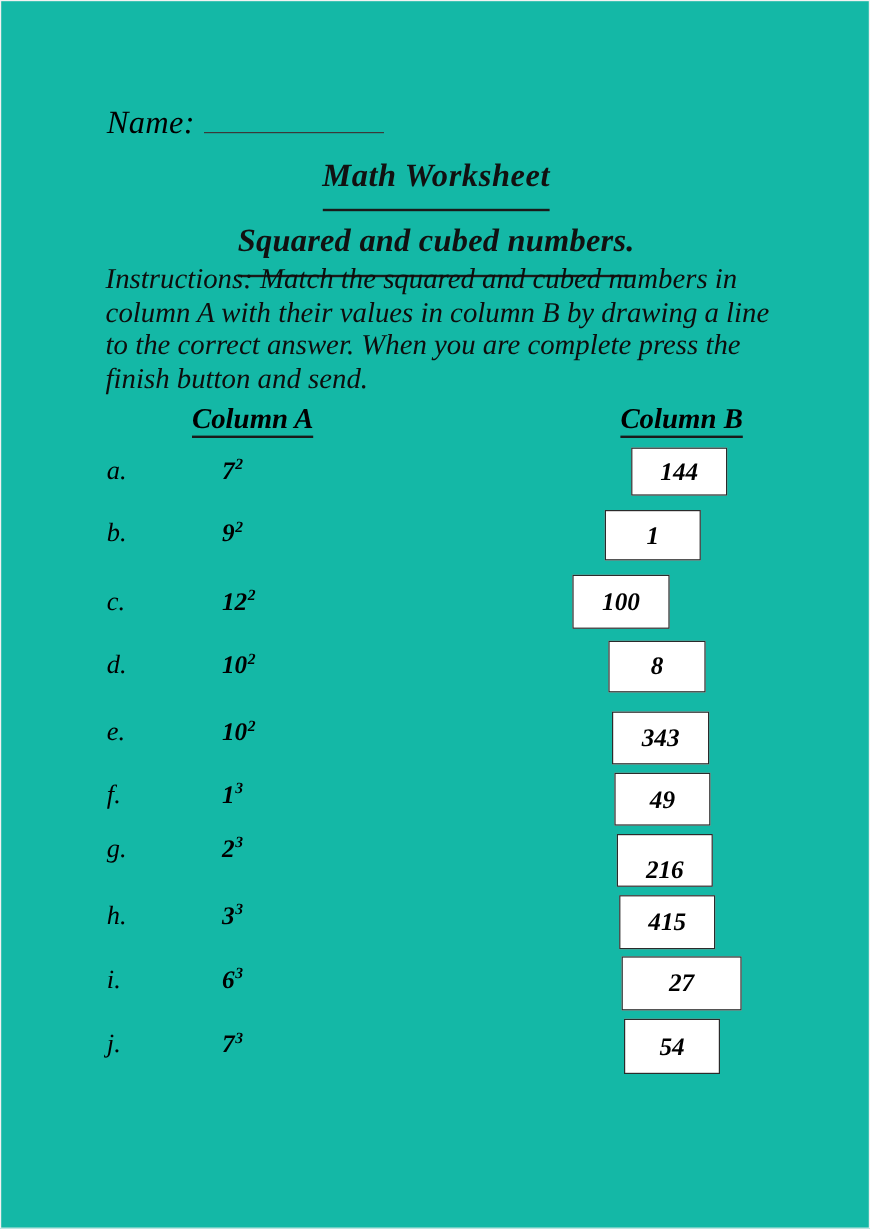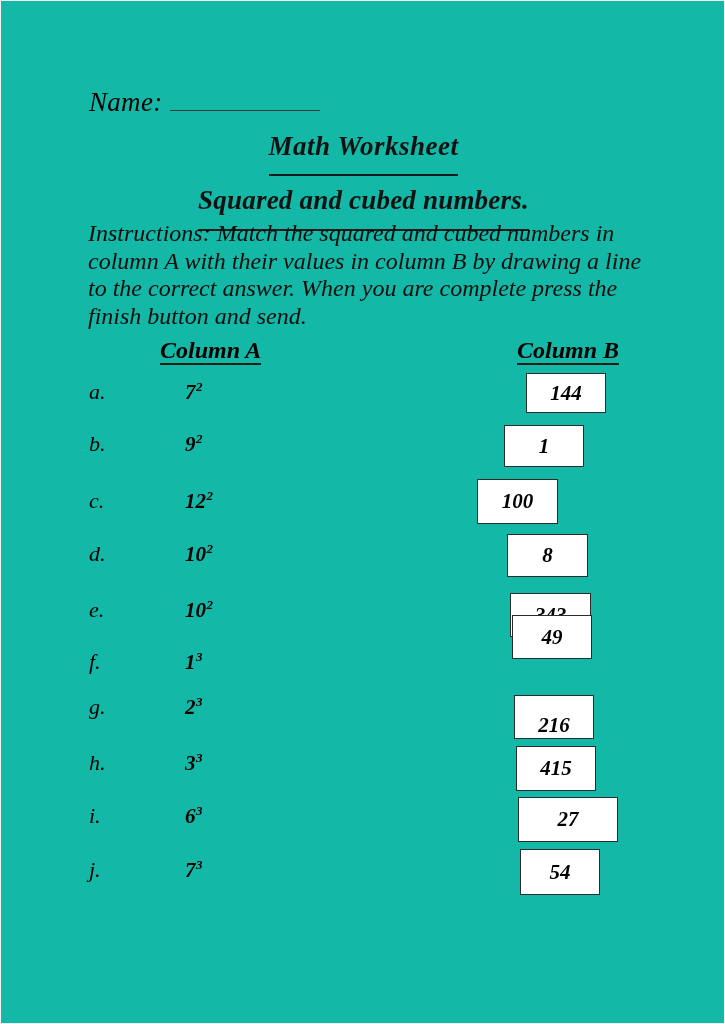--- a/index.html
+++ b/index.html
@@ -224,21 +224,21 @@
       </div>
       <div class="answer-box" style="left: 476px; top: 478px; width: 81px; height: 45px;">
         <span>100</span>
       </div>
       <div class="answer-box" style="left: 506px; top: 533px; width: 81px; height: 43px;">
         <span>8</span>
       </div>
       <div class="answer-box" style="left: 509px; top: 592px; width: 81px; height: 44px;">
         <span>343</span>
       </div>
-      <div class="answer-box" style="left: 511px; top: 614px; width: 80px; height: 44px;">
+      <div class="answer-box" style="left: 511px; top: 643px; width: 80px; height: 44px;">
         <span>49</span>
       </div>
       <div class="answer-box" style="left: 513px; top: 694px; width: 80px; height: 44px; align-items: flex-end;">
         <span>216</span>
       </div>
       <div class="answer-box" style="left: 515px; top: 745px; width: 80px; height: 45px;">
         <span>415</span>
       </div>
       <div class="answer-box" style="left: 517px; top: 796px; width: 100px; height: 45px;">
         <span>27</span>

